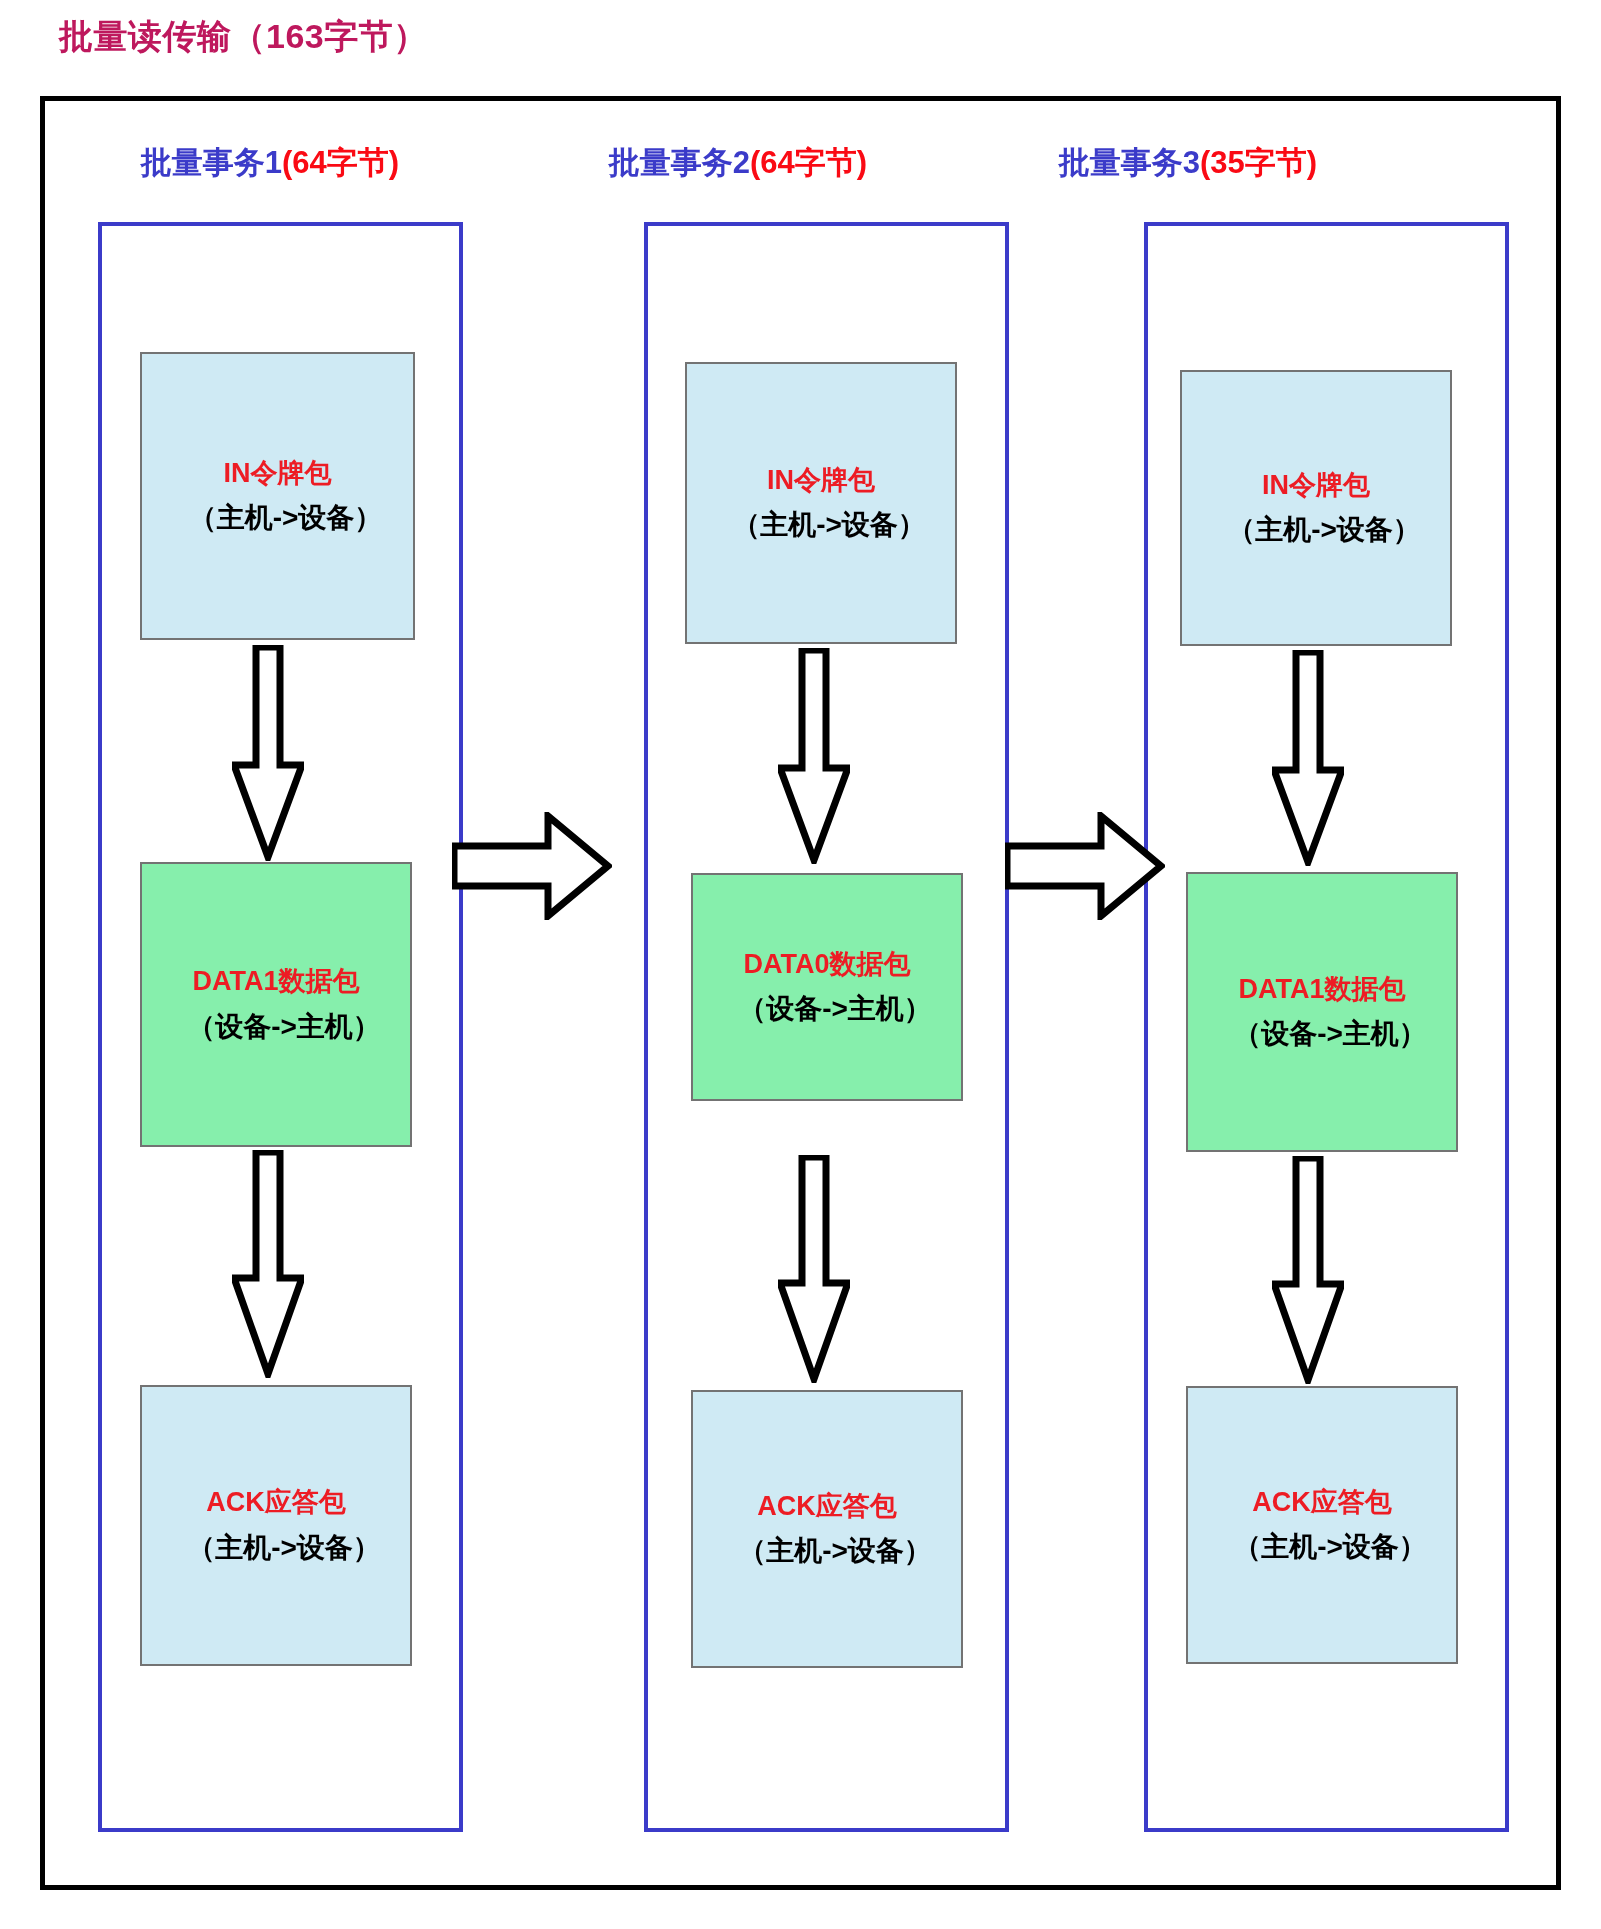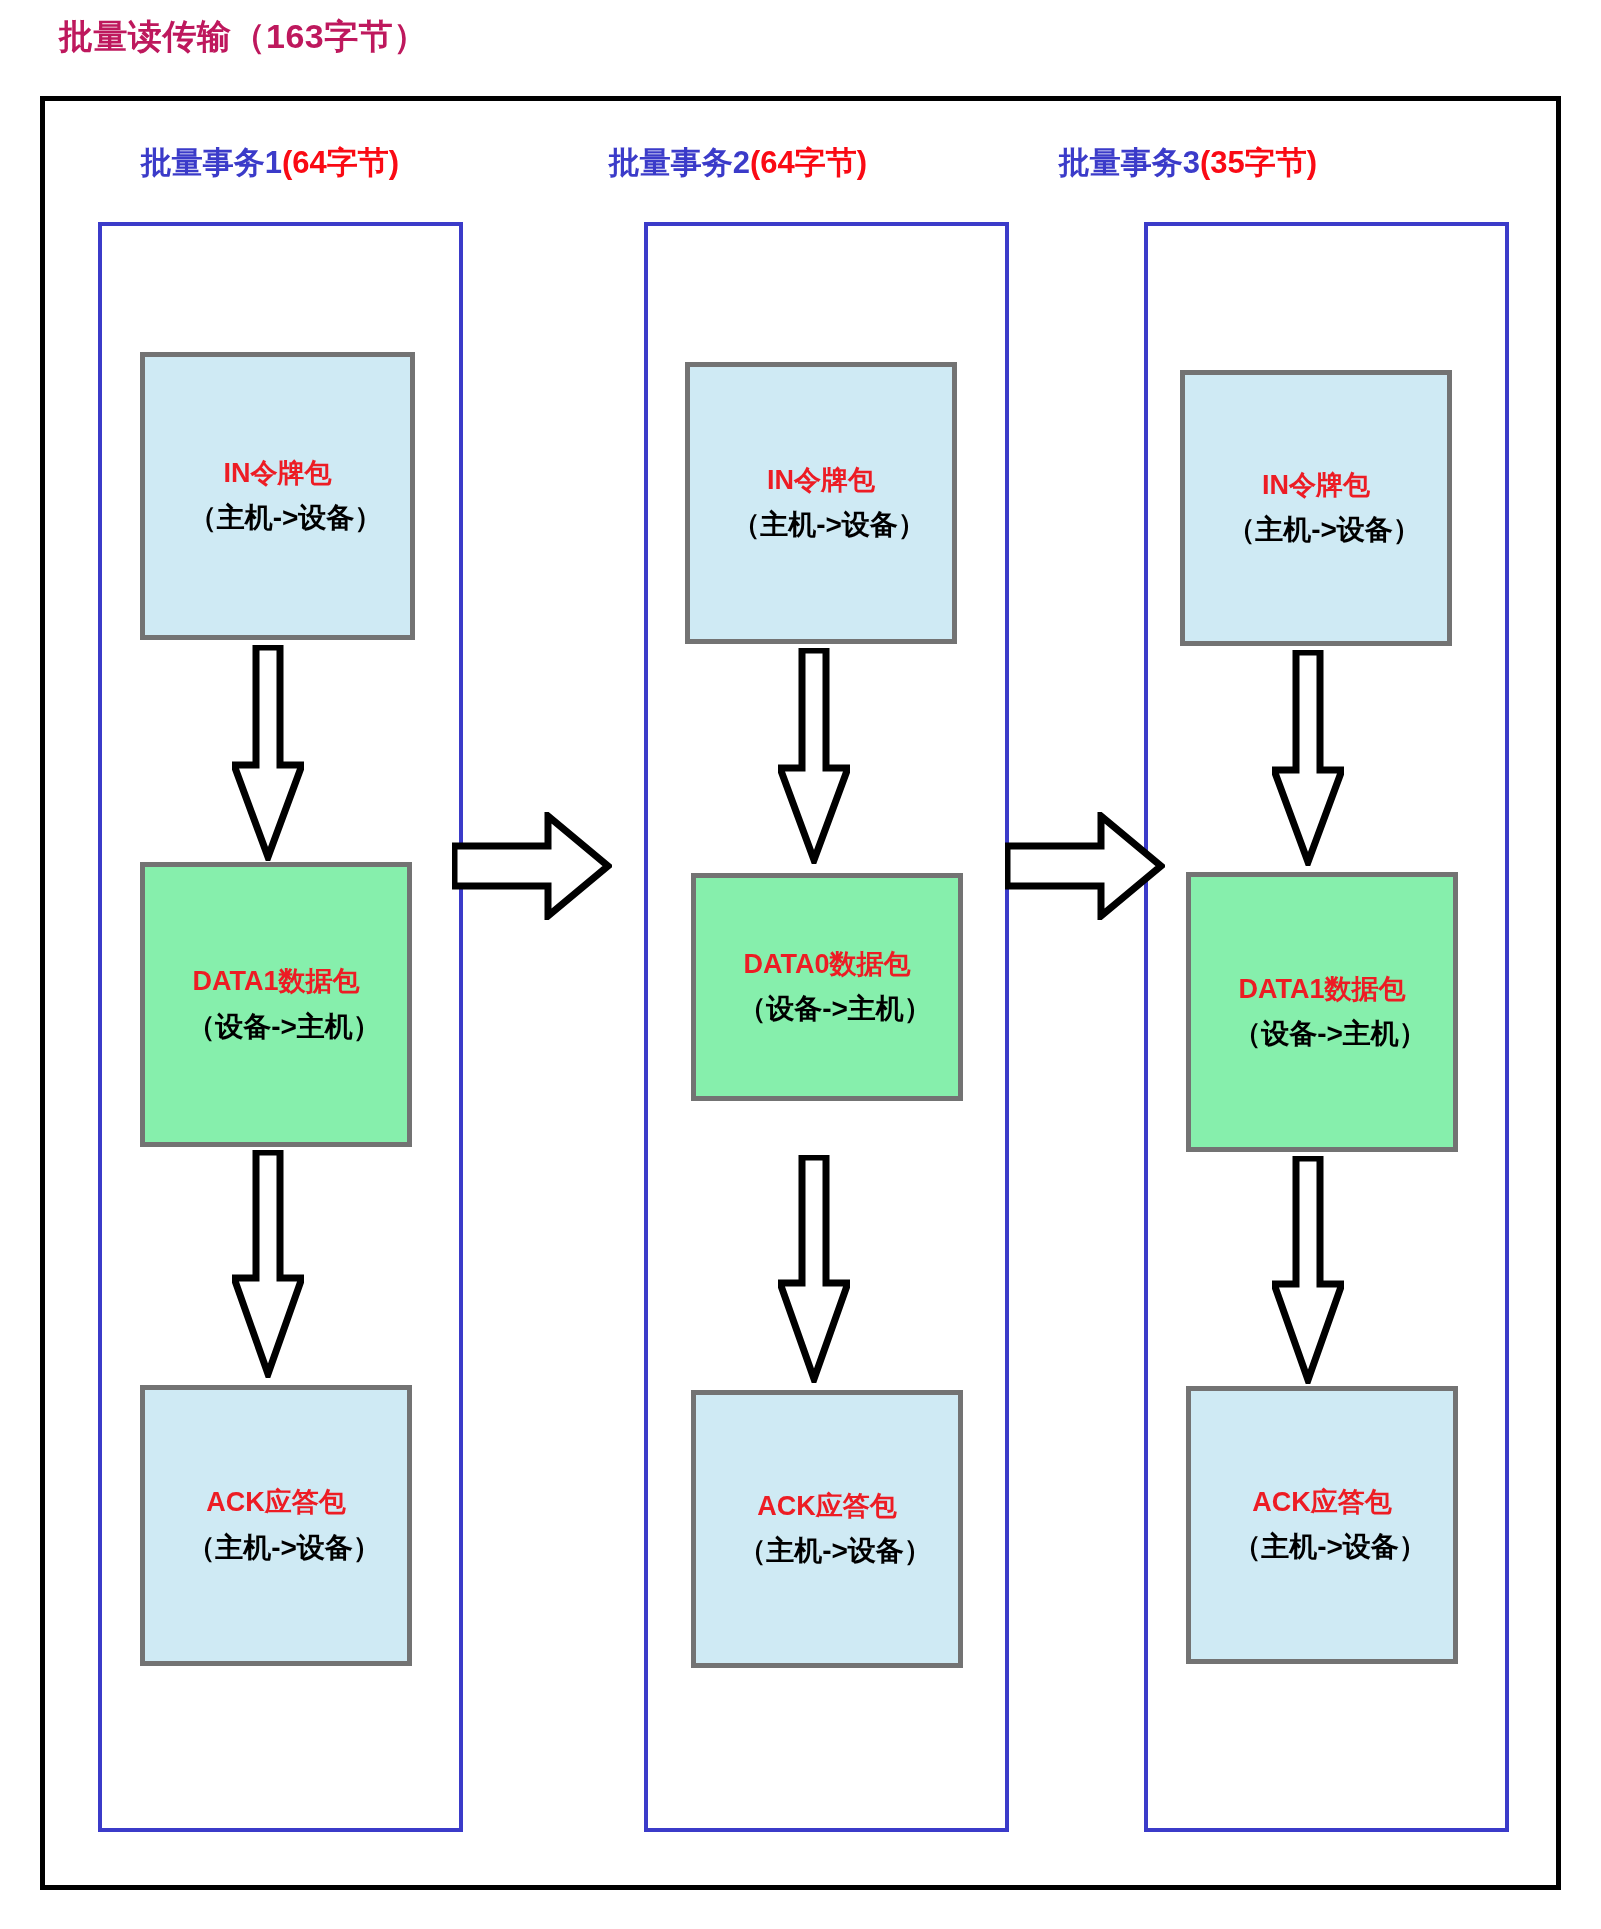--- a/index.html
+++ b/index.html
@@ -66,21 +66,21 @@
     box-sizing: border-box;
     background: #ffffff;
   }
   #txn-1 { left: 98px; }
   #txn-2 { left: 644px; }
   #txn-3 { left: 1144px; }
 
   
   .pkt {
     position: absolute;
-    border: 5px solid #737373;
+    border: 2px solid #737373;
     box-sizing: border-box;
     text-align: center;
     display: flex;
     flex-direction: column;
     align-items: center;
     justify-content: center;
   }
   .pkt.filled { background: #cfeaf4; }
   .pkt.plain  { background: #86efac; }
 

